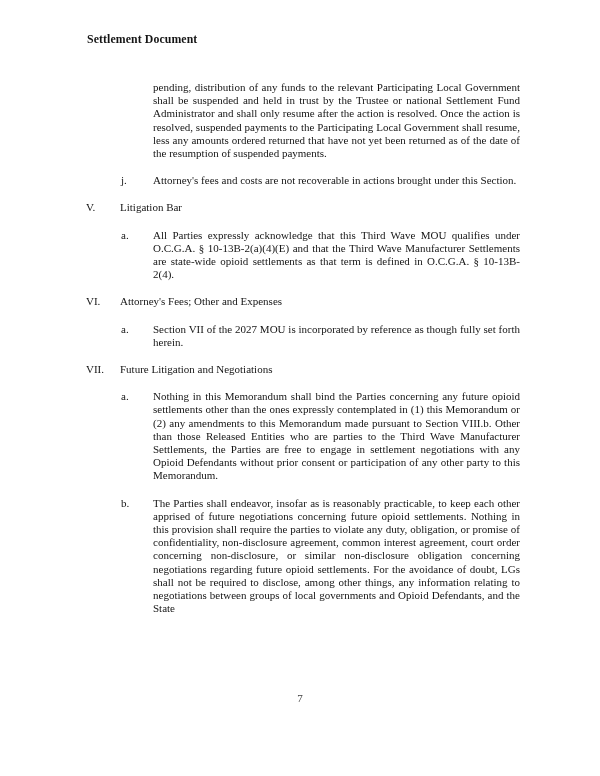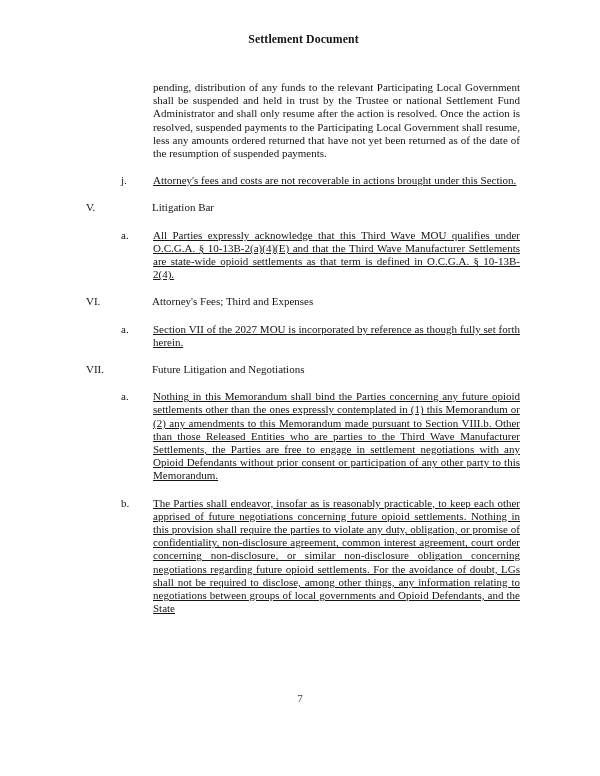--- a/index.html
+++ b/index.html
@@ -20,53 +20,50 @@
     color: #151515;
     overflow: hidden;
   }
   .doc-header {
     font-weight: bold;
     font-size: 11.8px;
     line-height: 17px;
     margin-left: 1px;
     margin-bottom: 33px;
     letter-spacing: 0.1px;
-    text-align: center;
   }
   .block {
     margin: 0 0 14px 0;
   }
   .cont-para {
     margin-left: 67px;
     text-align: justify;
     font-family: Liberation Serif, serif;
   }
   .row {
     display: flex;
     align-items: flex-start;
   }
   .row.section .label {
     flex: none;
     width: 34px;
   }
   .row.section .title {
     flex: 1;
-    margin-left: 32px;
   }
   .row.sub {
     margin-left: 35px;
   }
   .row.sub .label {
     flex: none;
     width: 32px;
   }
   .row.sub .text {
     flex: 1;
     text-align: justify;
-    text-decoration: underline;
   }
   .page-footer {
     position: absolute;
     left: 0;
     right: 0;
     top: 692px;
     text-align: center;
     font-size: 11px;
     color: #3f3f3f;
   }
@@ -94,21 +91,21 @@
       <span class="title">Litigation Bar</span>
     </div>
 
     <div class="block row sub">
       <span class="label">a.</span>
       <span class="text">All Parties expressly acknowledge that this Third Wave MOU qualifies under O.C.G.A. § 10-13B-2(a)(4)(E) and that the Third Wave Manufacturer Settlements are state-wide opioid settlements as that term is defined in O.C.G.A. § 10-13B-2(4).</span>
     </div>
 
     <div class="block row section">
       <span class="label">VI.</span>
-      <span class="title">Attorney's Fees; Third and Expenses</span>
+      <span class="title">Attorney's Fees; Other and Expenses</span>
     </div>
 
     <div class="block row sub">
       <span class="label">a.</span>
       <span class="text">Section VII of the 2027 MOU is incorporated by reference as though fully set forth herein.</span>
     </div>
 
     <div class="block row section">
       <span class="label">VII.</span>
       <span class="title">Future Litigation and Negotiations</span>

